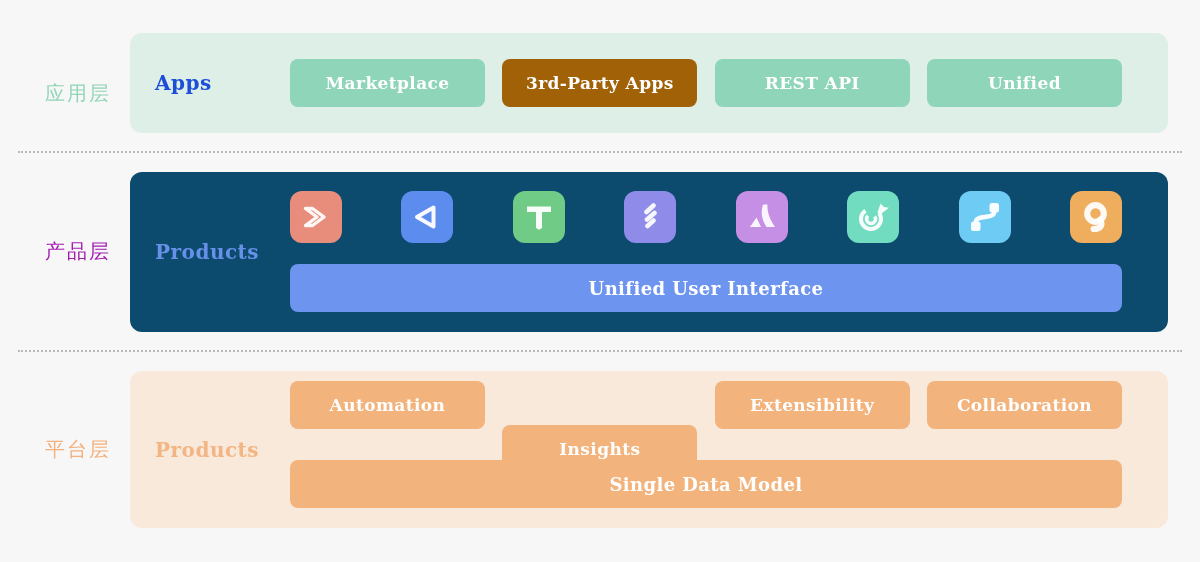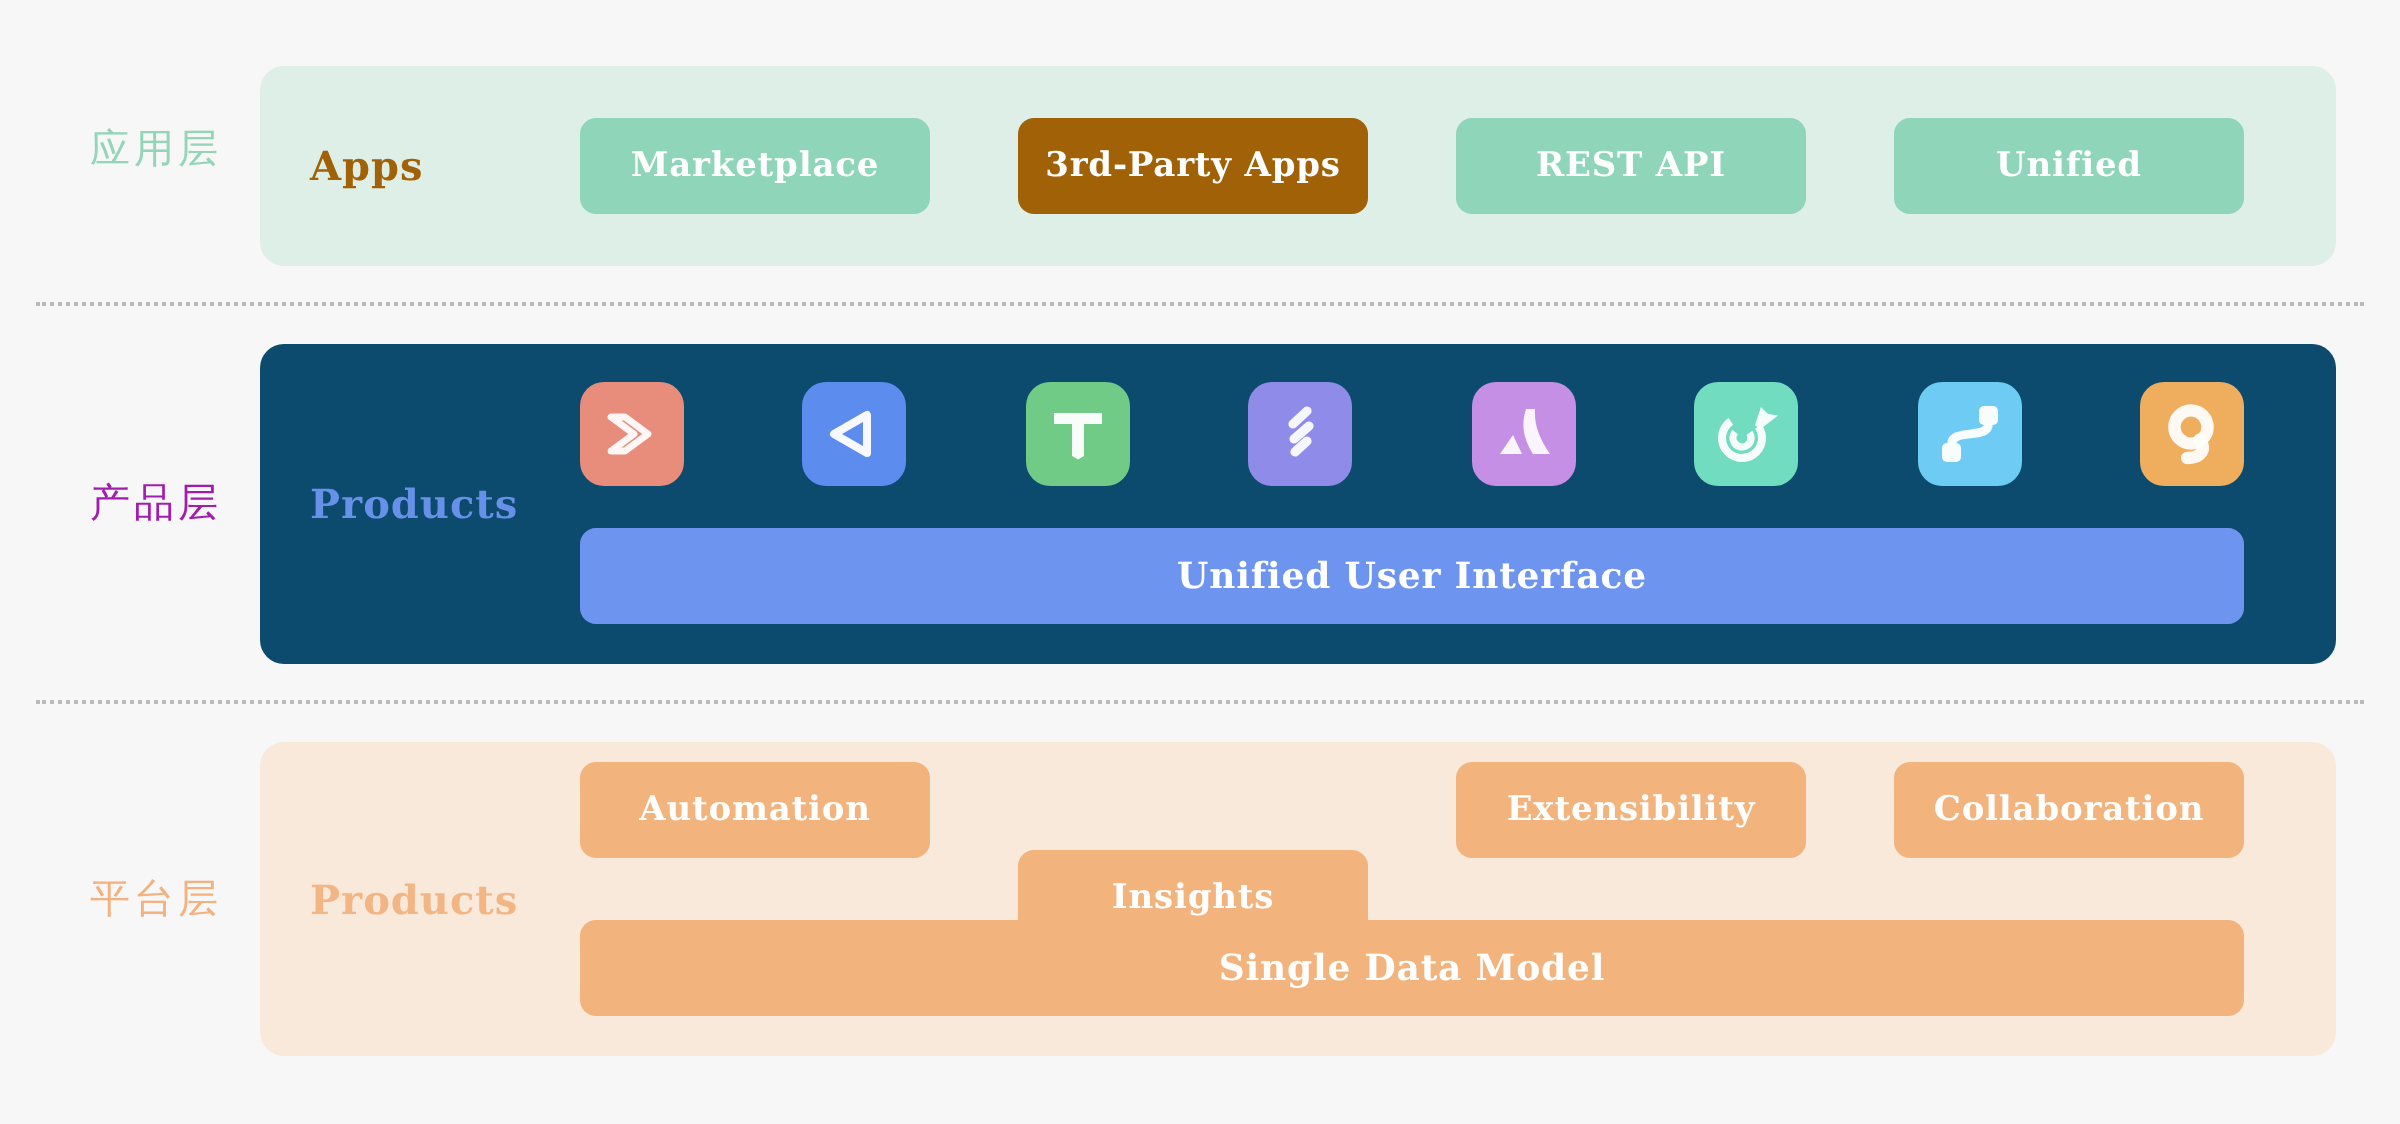--- a/index.html
+++ b/index.html
@@ -6,31 +6,31 @@
   .stage{position:relative;width:1200px;height:562px;background:#f7f7f7;
          font-family:"DejaVu Serif",serif;overflow:hidden}
 
   .panel{position:absolute;left:130px;width:1038px;border-radius:12px}
   #apps-panel{top:33px;height:100px;background:#ddefe7}
   #products-panel{top:172px;height:160px;background:#dbe3f8}
   #platform-panel{top:371px;height:157px;background:#f8e9db}
 
   .side-label{position:absolute;left:45px;font-family:"DejaVu Sans",sans-serif;
               font-size:20px;font-weight:500;letter-spacing:2px}
-  #apps-side{top:61px;color:#92d5b8}
+  #apps-side{top:80px;color:#92d5b8}
   #products-side{top:238px;color:#7d9ded}
   #platform-side{top:436px;color:#f4b17e}
 
   .panel-title{position:absolute;left:25px;top:50%;transform:translateY(-50%);
                font-size:20px;font-weight:bold;letter-spacing:.5px}
 
   .chip-row{position:absolute;left:160px;width:832px;display:flex;justify-content:space-between}
   #apps-chips{top:26px}
   #platform-chips{top:10px}
-  .chip{width:175px;height:48px;border-radius:8px;color:#fff;font-weight:bold;
+  .chip{width:195px;height:48px;border-radius:8px;color:#fff;font-weight:bold;
         font-size:17px;display:flex;align-items:center;justify-content:center;letter-spacing:.4px}
 
   .tile-row{position:absolute;left:160px;top:19px;width:832px;display:flex;justify-content:space-between}
   .tile{width:52px;height:52px;border-radius:12px;display:flex;align-items:center;justify-content:center}
   .tile svg{width:52px;height:52px;display:block}
 
   .bar{position:absolute;left:160px;width:832px;height:48px;border-radius:8px;color:#fff;
        font-weight:bold;font-size:18px;display:flex;align-items:center;justify-content:center;
        letter-spacing:.4px}
   #unified-bar{top:92px}
@@ -41,21 +41,21 @@
   #sep2{top:350px}
 </style>
 </head>
 <body>
 
 <div class="stage">
 
   <div class="side-label" id="apps-side" style="color: rgb(146, 213, 184);">应用层</div>
 
   <div class="panel" id="apps-panel" style="background: rgb(221, 239, 231);">
-    <div class="panel-title" style="color: #a16207;">Apps</div>
+    <div class="panel-title" style="color: #1d4ed8;">Apps</div>
     <div class="chip-row" id="apps-chips">
       <div class="chip" style="background: rgb(142, 213, 186);">Marketplace</div>
       <div class="chip" style="background: #a16207;">3rd-Party Apps</div>
       <div class="chip" style="background: rgb(142, 213, 186);">REST API</div>
       <div class="chip" style="background: rgb(142, 213, 186);">Unified</div>
     </div>
   </div>
 
   <div class="sep" id="sep1"></div>
 

